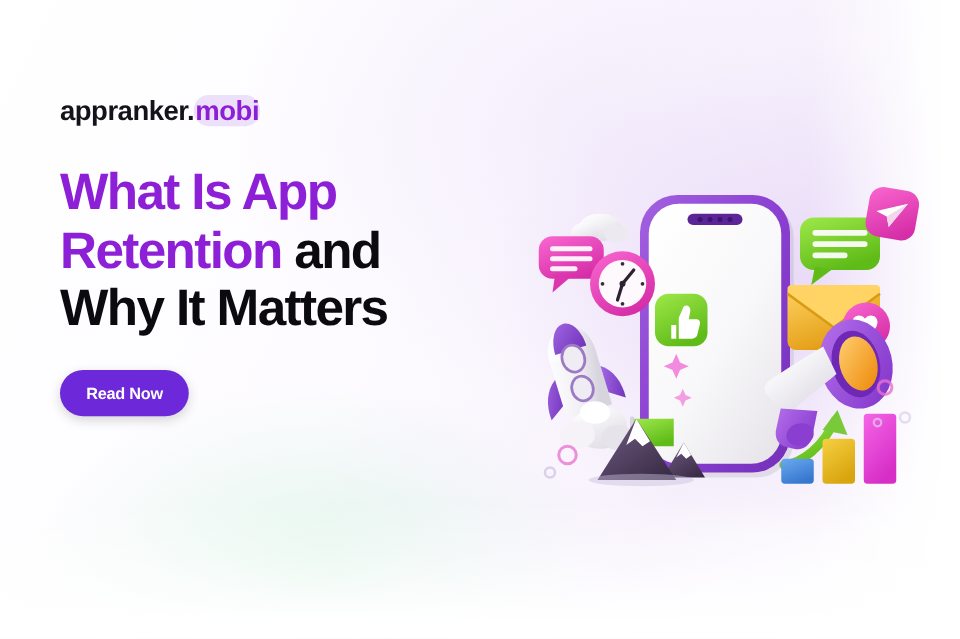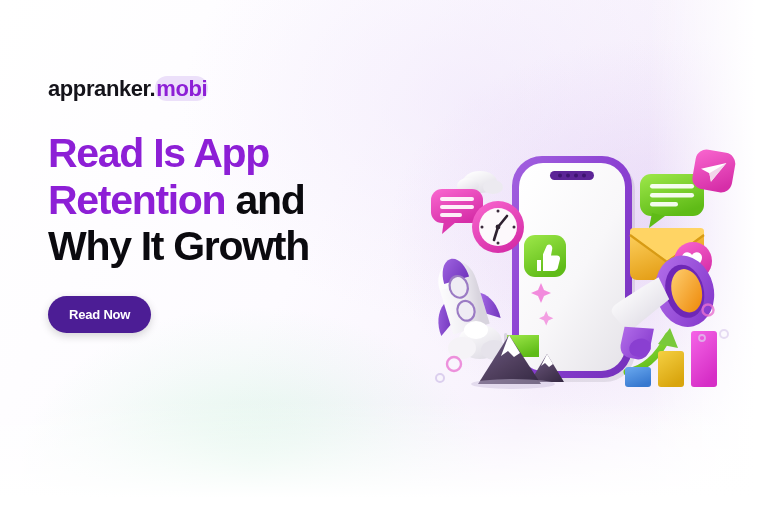--- a/index.html
+++ b/index.html
@@ -66,21 +66,21 @@
     margin: 0;
   }
   .headline .hl-accent { color: #8d1fd6; }
 
   .cta {
     display: inline-flex;
     align-items: center;
     justify-content: center;
     margin-top: 26px;
     padding: 11px 21px;
-    background: #4c1d95;
+    background: #6d28d9;
     color: #ffffff;
     border: none;
     border-radius: 999px;
     font-family: "Liberation Sans", sans-serif;
     font-size: 13px;
     font-weight: 700;
     letter-spacing: -0.2px;
     cursor: pointer;
     box-shadow: 0 3px 9px rgba(0,0,0,0.17);
   }
@@ -101,21 +101,21 @@
 <div class="canvas">
 
   <div class="bg-base"></div>
   <div class="bg-right-fade"></div>
   <div class="bg-bottom-fade"></div>
 
   <div class="content">
 
     <div class="brand"><span>appranker</span><span>.</span><span class="brand-mobi">mobi</span></div>
 
-    <h1 class="headline"><span class="hl-accent">Read Is App</span><br><span class="hl-accent">Retention</span><span> and</span><br><span>Why It Growth</span><br></h1>
+    <h1 class="headline"><span class="hl-accent">What Is App</span><br><span class="hl-accent">Retention</span><span> and</span><br><span>Why It Matters</span><br></h1>
 
     <button class="cta" type="button">Read Now</button>
   </div>
 
   <div class="illus">
     <svg viewBox="0 0 340 290" xmlns="http://www.w3.org/2000/svg">
       <defs>
         <linearGradient id="gFrame" x1="0" y1="0" x2="1" y2="1">
           <stop offset="0" stop-color="#a261e0"></stop>
           <stop offset="0.5" stop-color="#8a3fd1"></stop>

